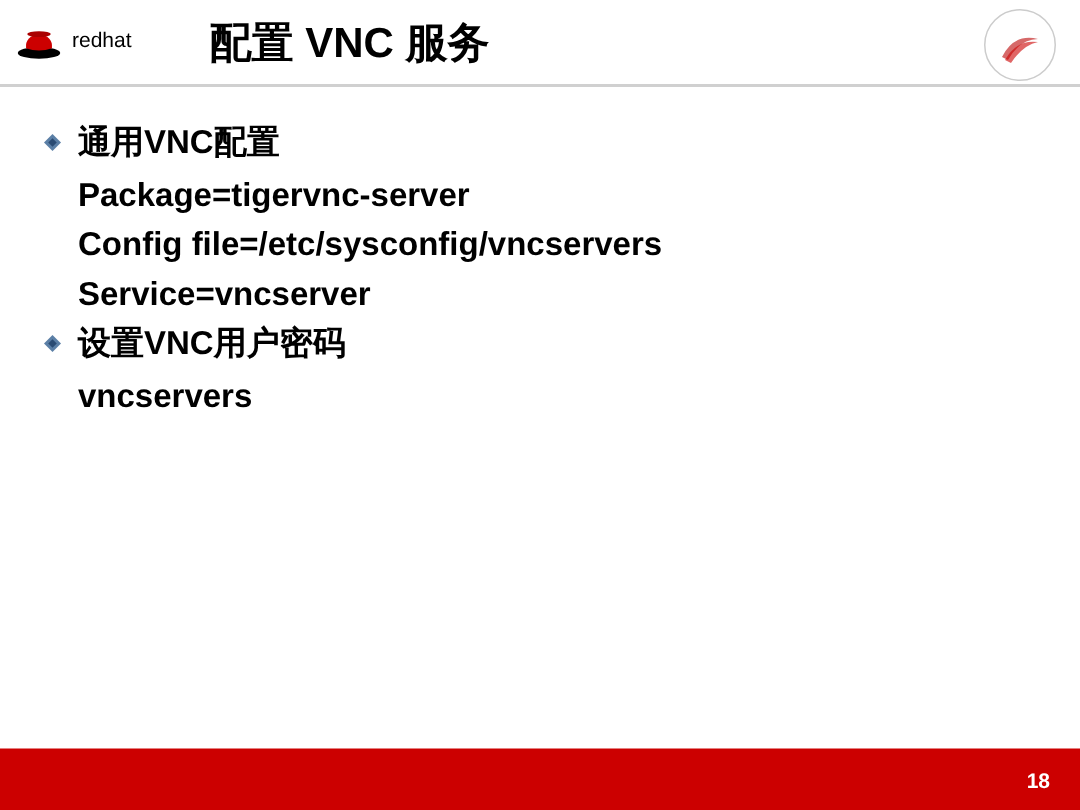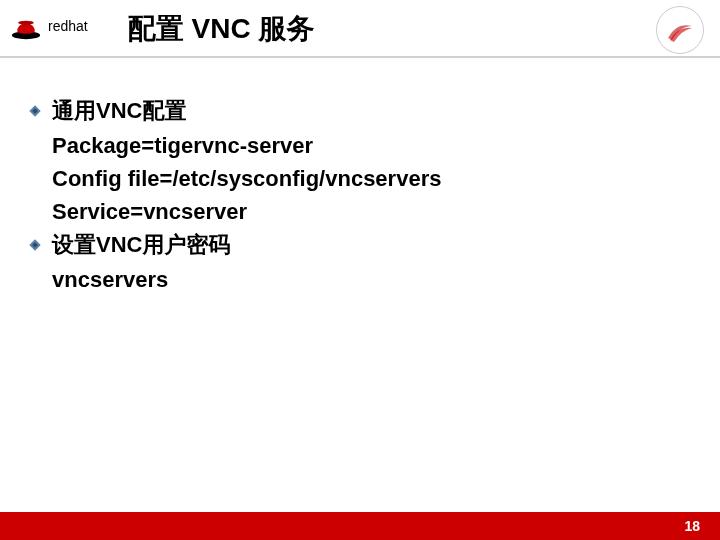--- a/index.html
+++ b/index.html
@@ -28,37 +28,37 @@
     }
     .redhat-text {
       color: #000;
       font-size: 14px;
       font-weight: normal;
     }
     .title {
       font-size: 28px;
       font-weight: bold;
       color: #000;
-      margin-left: 40px;
+      margin-left: 52px;
     }
     .logo-right {
       position: absolute;
       right: 16px;
       top: 6px;
       width: 48px;
       height: 48px;
       border: 1px solid #ccc;
       border-radius: 50%;
       display: flex;
       align-items: center;
       justify-content: center;
       background: #fff;
     }
     .content {
-      padding: 36px 20px 0 28px;
+      padding: 20px 20px 0 28px;
     }
     .bullet-line {
       display: flex;
       align-items: center;
       gap: 10px;
       margin-bottom: 2px;
     }
     .bullet-icon {
       width: 14px;
       height: 14px;
@@ -76,21 +76,21 @@
       font-size: 22px;
       font-weight: bold;
       color: #000;
       line-height: 1.5;
     }
     .footer {
       position: absolute;
       bottom: 0;
       left: 0;
       right: 0;
-      height: 28px;
+      height: 41px;
       background: #c00;
       display: flex;
       align-items: center;
       justify-content: flex-end;
       padding-right: 20px;
     }
     .page-num {
       color: #fff;
       font-size: 14px;
       font-weight: bold;

